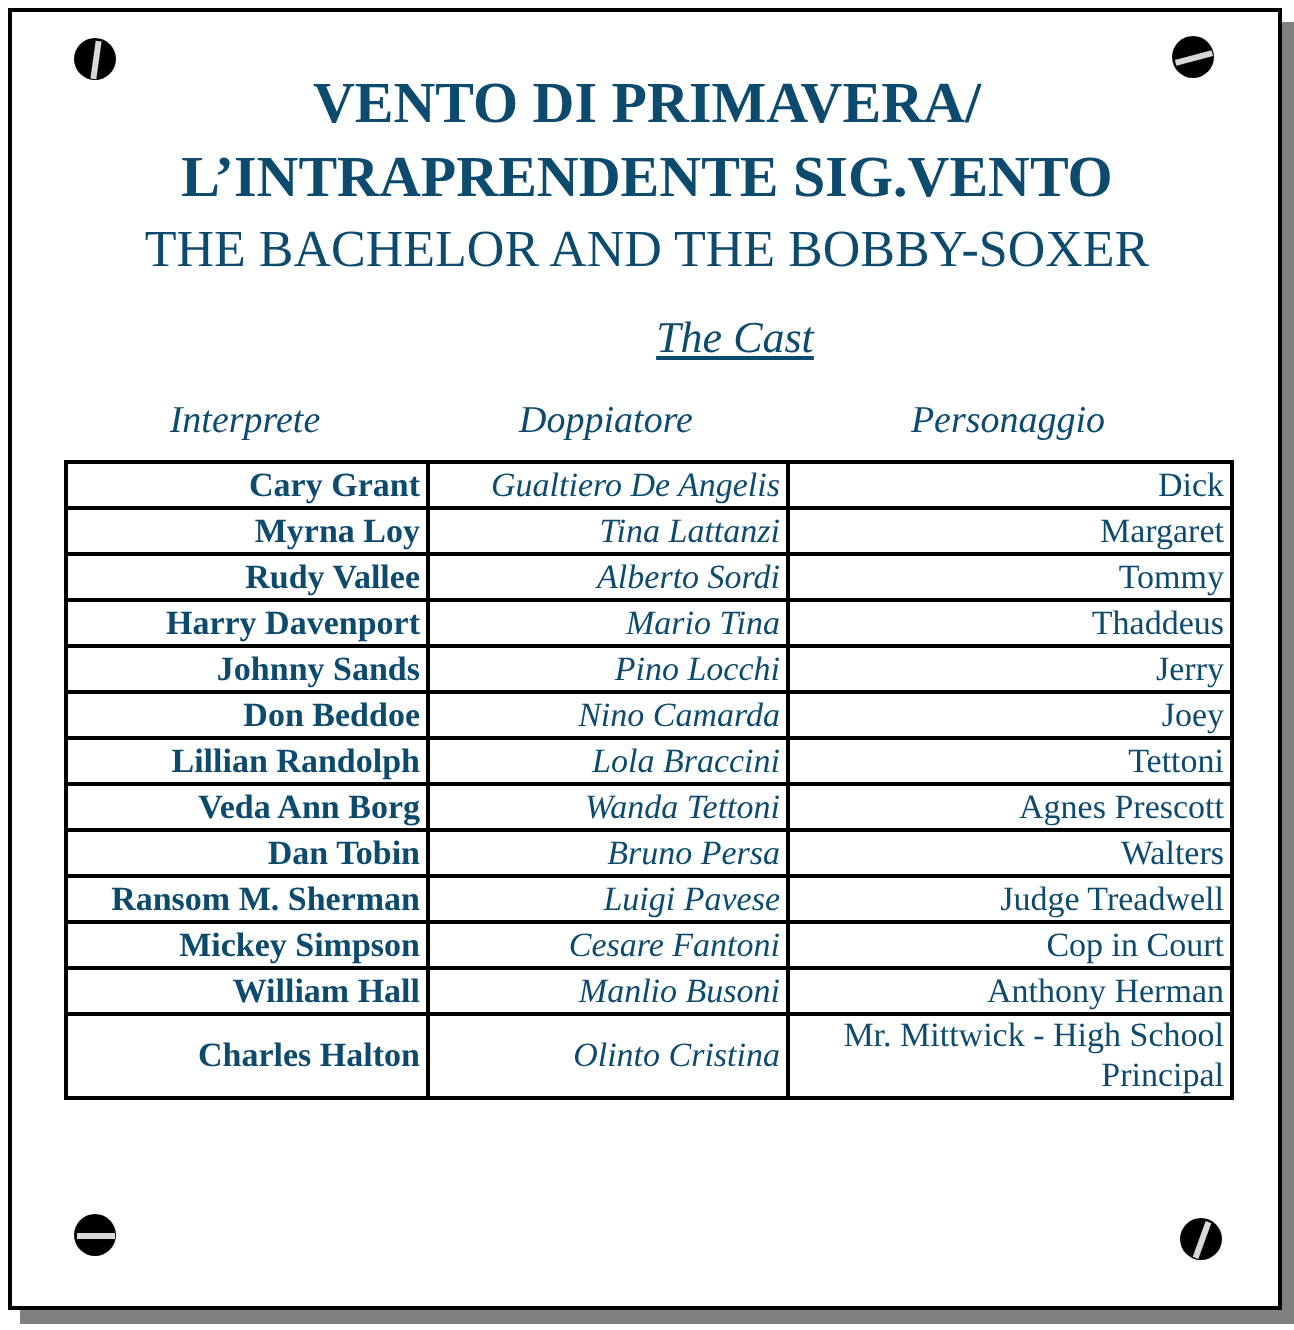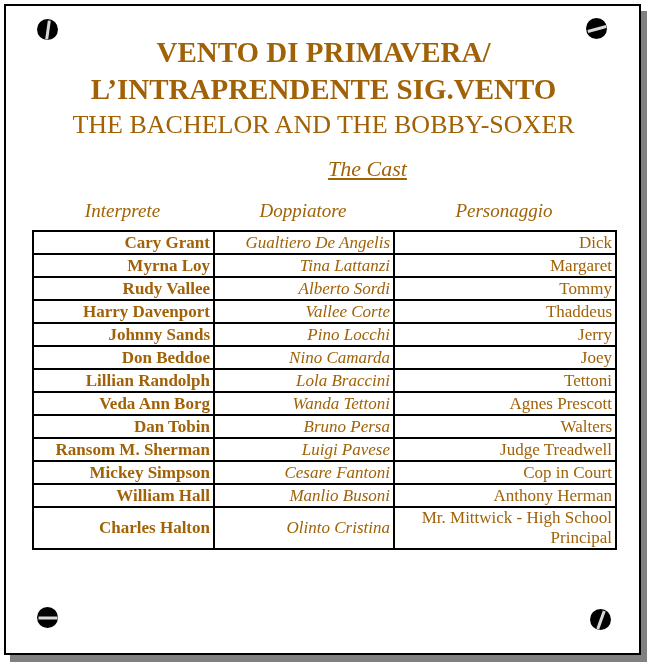--- a/index.html
+++ b/index.html
@@ -1,18 +1,18 @@
 <!DOCTYPE html>
 <html><head>
 <meta charset="utf-8">
 <style>
   html, body { margin:0; padding:0; background:#ffffff; }
   .stage {
     position:relative; width:647px; height:665px; background:#ffffff;
-    font-family:"Liberation Serif", serif; color:#a16207;
+    font-family:"Liberation Serif", serif; color:#0c4a6e;
     overflow:hidden;
   }
   .plaque {
     position:absolute; left:4px; top:4px; width:633px; height:647px;
     background:#ffffff; border:2px solid #000000;
     box-shadow:6px 7px 0 #808080;
   }
   
   .screw {
     position:absolute; width:21px; height:21px; border-radius:50%;
@@ -111,21 +111,21 @@
           <td class="c2">Tina Lattanzi</td>
           <td class="c3">Margaret</td>
         </tr>
         <tr>
           <td class="c1">Rudy Vallee</td>
           <td class="c2">Alberto Sordi</td>
           <td class="c3">Tommy</td>
         </tr>
         <tr>
           <td class="c1">Harry Davenport</td>
-          <td class="c2">Vallee Corte</td>
+          <td class="c2">Mario Tina</td>
           <td class="c3">Thaddeus</td>
         </tr>
         <tr>
           <td class="c1">Johnny Sands</td>
           <td class="c2">Pino Locchi</td>
           <td class="c3">Jerry</td>
         </tr>
         <tr>
           <td class="c1">Don Beddoe</td>
           <td class="c2">Nino Camarda</td>

